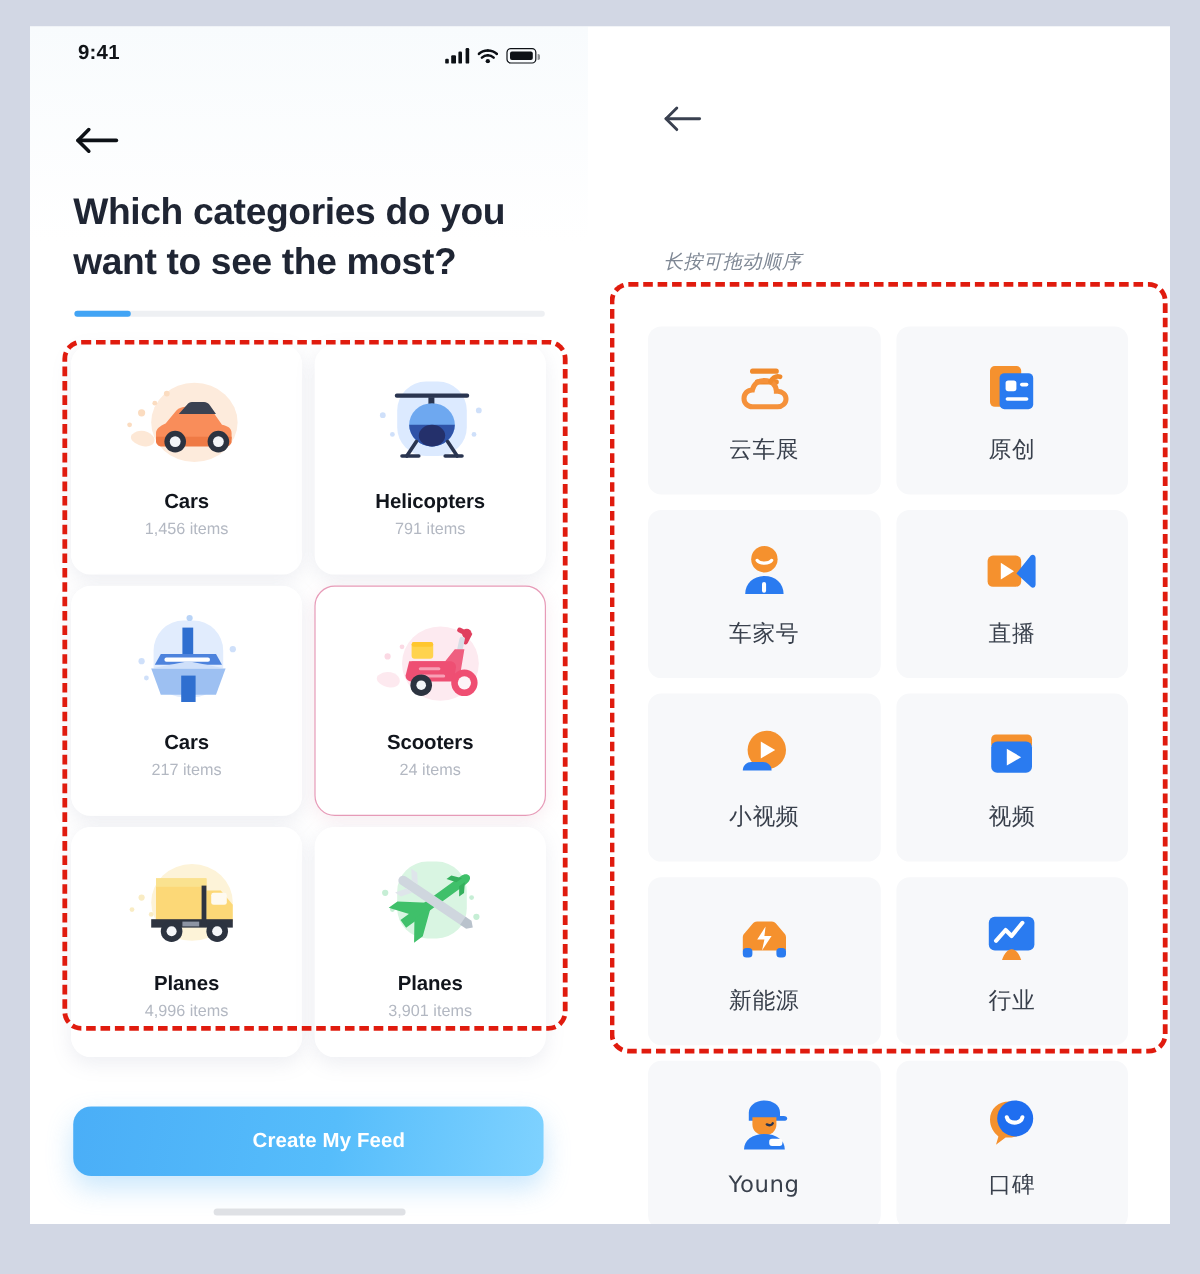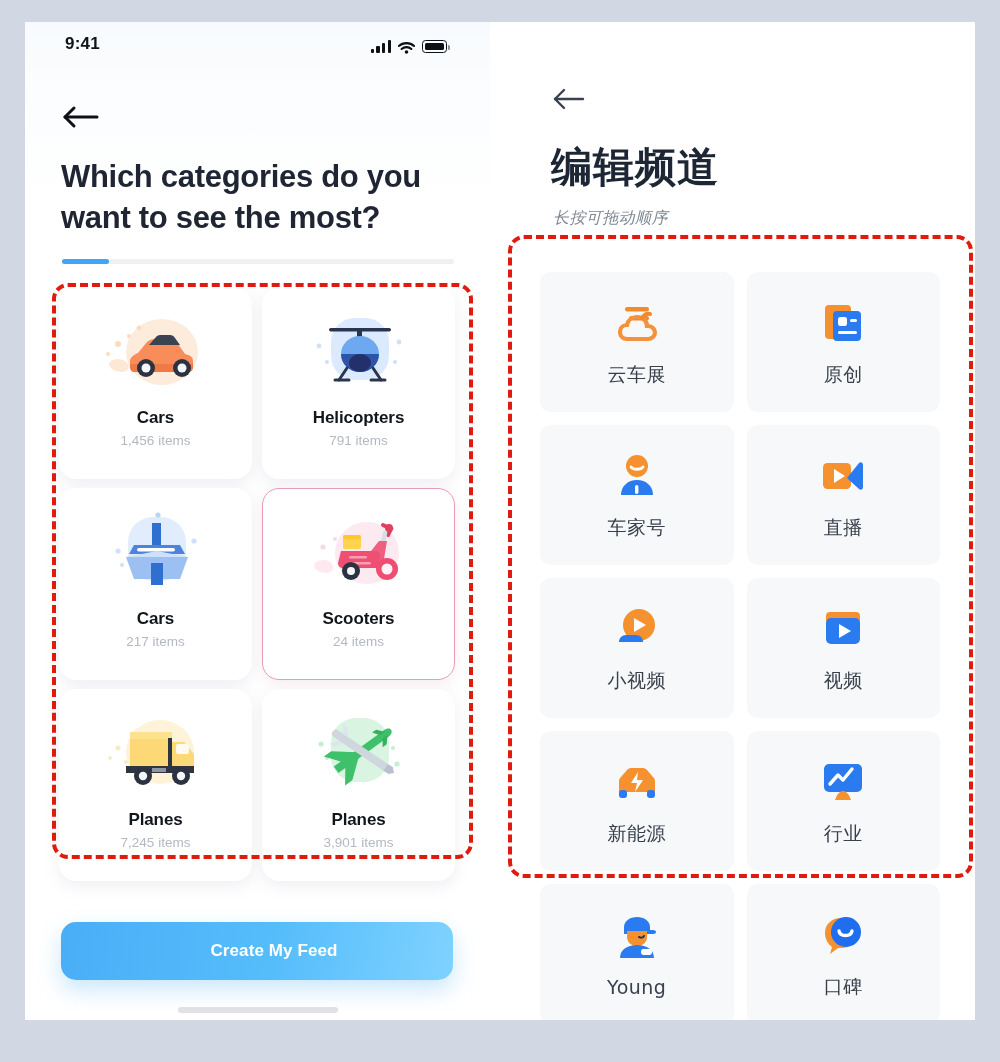--- a/index.html
+++ b/index.html
@@ -290,21 +290,21 @@
               <rect x="30" y="58" width="68" height="7" fill="#2e3440"></rect>
               <rect x="56" y="60" width="14" height="4" fill="#8d94a3"></rect>
               <rect x="72" y="30" width="4" height="32" fill="#2e3440"></rect>
               <circle cx="47" cy="68" r="9" fill="#2c3340"></circle>
                 <circle cx="47" cy="68" r="4.2" fill="#f4f6f9"></circle>
               <circle cx="85" cy="68" r="9" fill="#2c3340"></circle>
                 <circle cx="85" cy="68" r="4.2" fill="#f4f6f9"></circle>
             </svg>
           </div>
           <div class="cname">Planes</div>
-          <div class="citems">7,245 items</div>
+          <div class="citems">4,996 items</div>
         </div>
 
         <div class="ccard">
           <div class="art">
             <svg width="120" height="96" viewBox="0 0 120 96">
               <rect x="32" y="10" width="58" height="64" rx="25" fill="#d9f5e2"></rect>
               <circle cx="22" cy="36" r="2.6" fill="#c6eed5"></circle>
                 <circle cx="28" cy="50" r="2" fill="#c6eed5"></circle>
               <circle cx="98" cy="56" r="2.6" fill="#c6eed5"></circle>
                 <circle cx="94" cy="40" r="2" fill="#c6eed5"></circle>
@@ -330,21 +330,20 @@
     <div class="home-ind"></div>
   </div>
 
   <div class="right-screen">
     <div class="r-back">
       <svg width="40" height="30" viewBox="0 0 40 30">
         <path d="M3 15h28" stroke="#3a4150" stroke-width="2.4" stroke-linecap="round"></path>
         <path d="M12 6L3 15l9 9" stroke="#3a4150" stroke-width="2.4" fill="none" stroke-linecap="round" stroke-linejoin="round"></path>
       </svg>
     </div>
-    <div class="r-title">编辑频道</div>
     <div class="r-sub">长按可拖动顺序</div>
 
     <div class="tile-grid">
 
       <div class="tile">
         <div class="ticon">
           <svg width="52" height="52" viewBox="0 0 52 52">
             <rect x="14" y="10" width="24" height="4.5" rx="2.2" fill="#f08a2c"></rect>
             <rect x="18" y="19" width="20" height="4.5" rx="2.2" fill="#f08a2c"></rect>
             <path d="M16 42c-4 0-7-3-7-7s3-7 7-7c1-5 5-8 10-8 6 0 10 4 10 9h1c4 0 7 3 7 6.5S41 42 37 42z" fill="none" stroke="#f5913a" stroke-width="4.2" stroke-linecap="round"></path>

